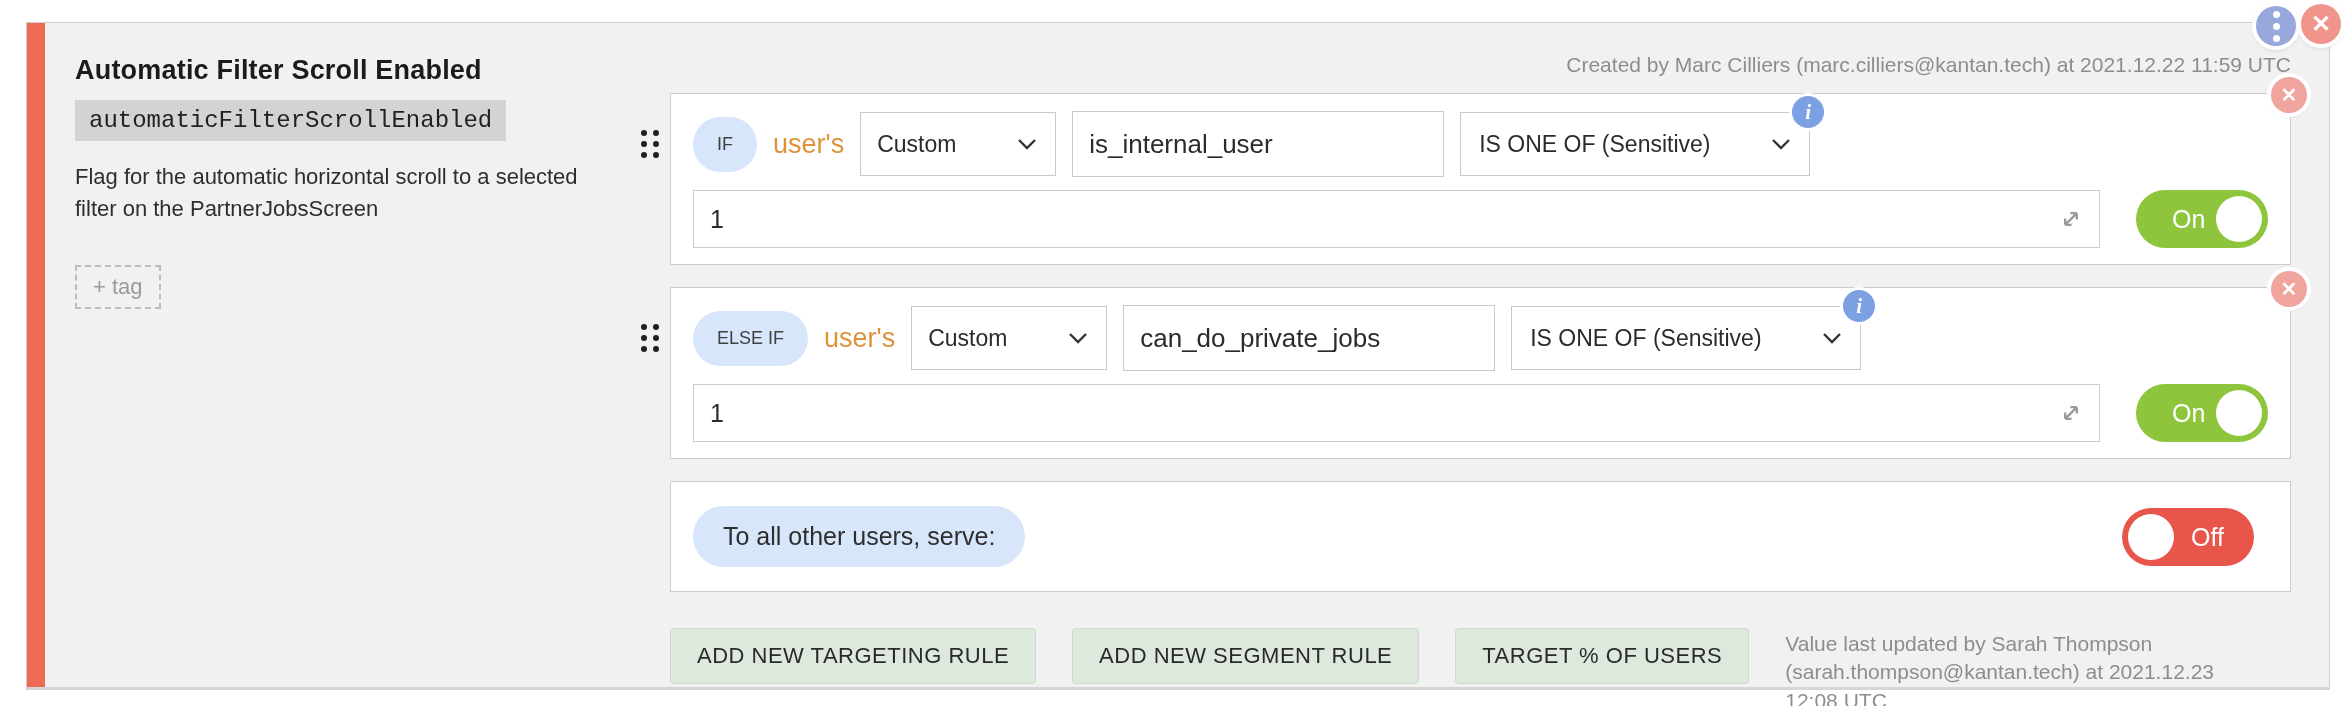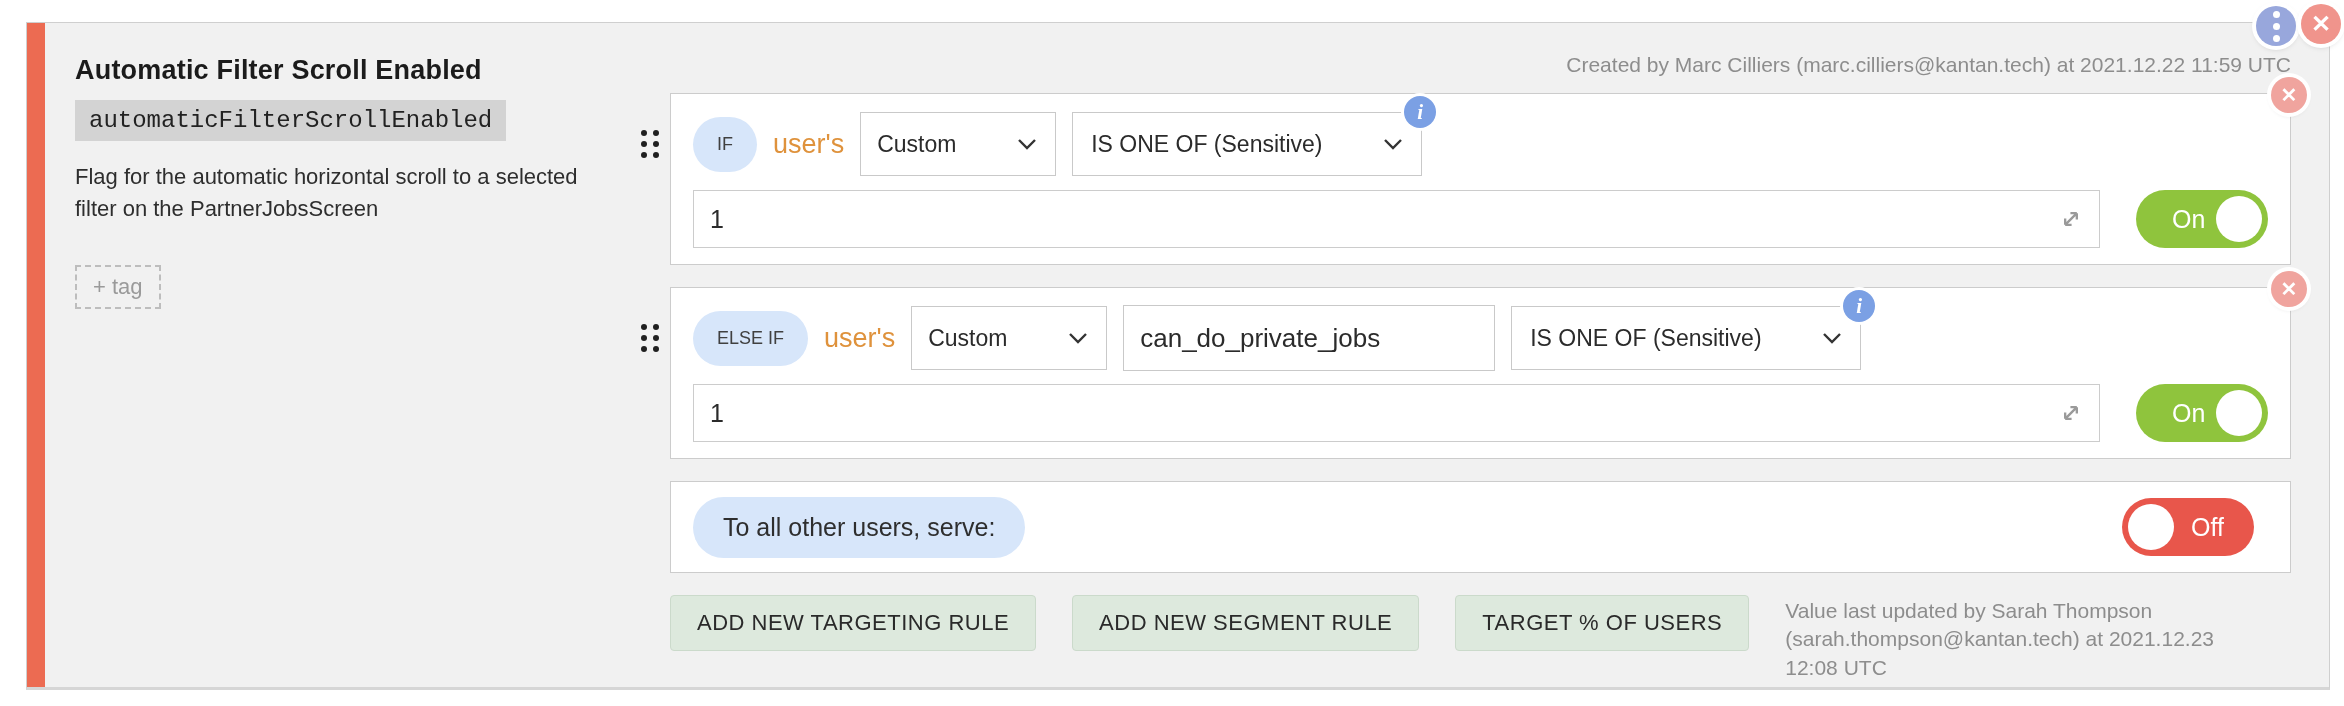--- a/index.html
+++ b/index.html
@@ -80,23 +80,23 @@
 
   .rule-close { position:absolute; top:-17px; right:-17px; width:36px; height:36px;
                 border-radius:50%; background:#f0a49e; color:#fff; font-size:20px; font-weight:bold;
                 display:flex; align-items:center; justify-content:center; cursor:pointer;
                 box-shadow:0 0 0 4px #ffffff, 0 2px 5px rgba(0,0,0,.18); }
 
   .drag-handle { position:absolute; left:-30px; top:36px; display:grid;
                  grid-template-columns:repeat(2, 6px); gap:5px 6px; cursor:grab; }
   .drag-handle i { width:6px; height:6px; border-radius:50%; background:#1f1f1f; }
 
-  .serve-box { position:relative; background:#fff; border:1px solid #cccccc; height:92px;
+  .serve-box { position:relative; background:#fff; border:1px solid #cccccc; height:111px;
                display:flex; align-items:center; justify-content:space-between;
-               padding:0 36px 0 22px; margin-bottom:22px; }
+               padding:0 36px 0 22px; margin-bottom:36px; }
   .serve-pill { background:#d7e6fa; color:#2e2e2e; font-size:25px; padding:16px 30px;
                 border-radius:999px; }
 
   .bottom-row { display:flex; align-items:flex-start; }
   .action-btn { background:#dde9dd; border:1px solid #cbdacb; border-radius:4px;
                 color:#2a2a2a; font-size:22px; letter-spacing:.5px; padding:14px 26px;
                 margin-right:36px; cursor:pointer; white-space:nowrap;
                 font-family:"Liberation Sans", sans-serif; }
   .updated-text { color:#8d8d8d; font-size:21px; line-height:1.35; max-width:445px; margin-top:2px; }
 </style>
@@ -141,20 +141,21 @@
                 <span class="cond-badge">IF</span>
                 <span class="subject">user's</span>
                 <div class="fake-select sel-type">
                   <span>Custom</span>
                   <span style="display:flex;">
                     <svg width="20" height="12" viewBox="0 0 20 12">
                         <path d="M2 2l8 8 8-8" fill="none" stroke="#333" stroke-width="2.4"></path>
                       </svg>
                   </span>
                 </div>
+                <input class="attr-input" value="is_internal_user" style="">
                 <div class="fake-select sel-comp">
                   <span>IS ONE OF (Sensitive)</span>
                   <span style="display:flex;">
                     <svg width="20" height="12" viewBox="0 0 20 12">
                         <path d="M2 2l8 8 8-8" fill="none" stroke="#333" stroke-width="2.4"></path>
                       </svg>
                   </span>
                   <span class="info-badge">i</span>
                 </div>
               </div>

